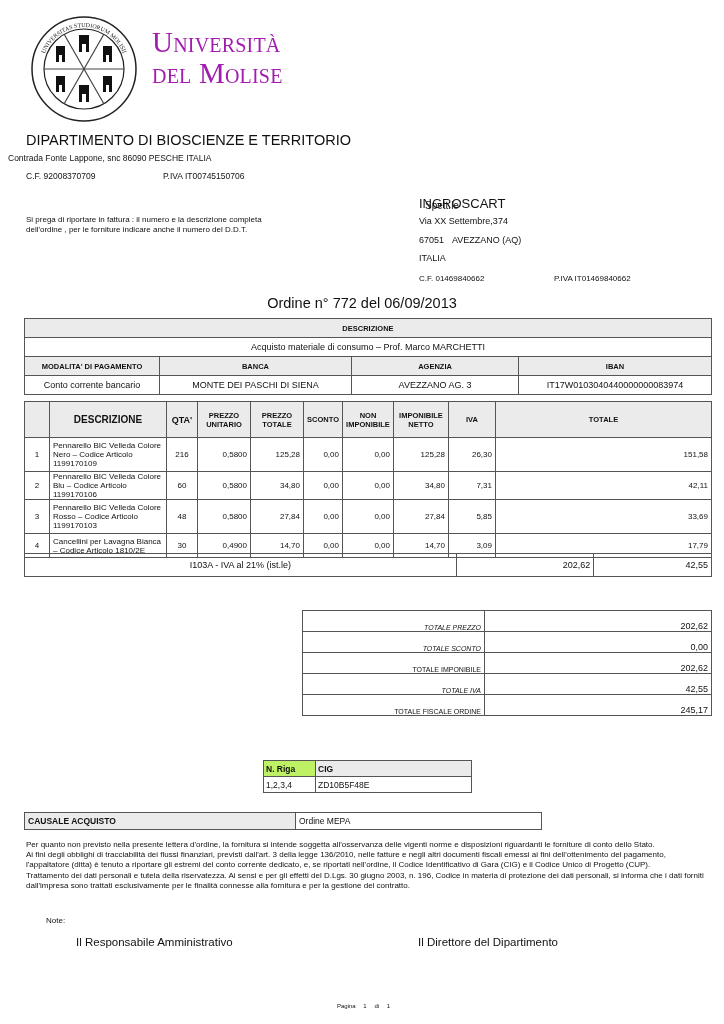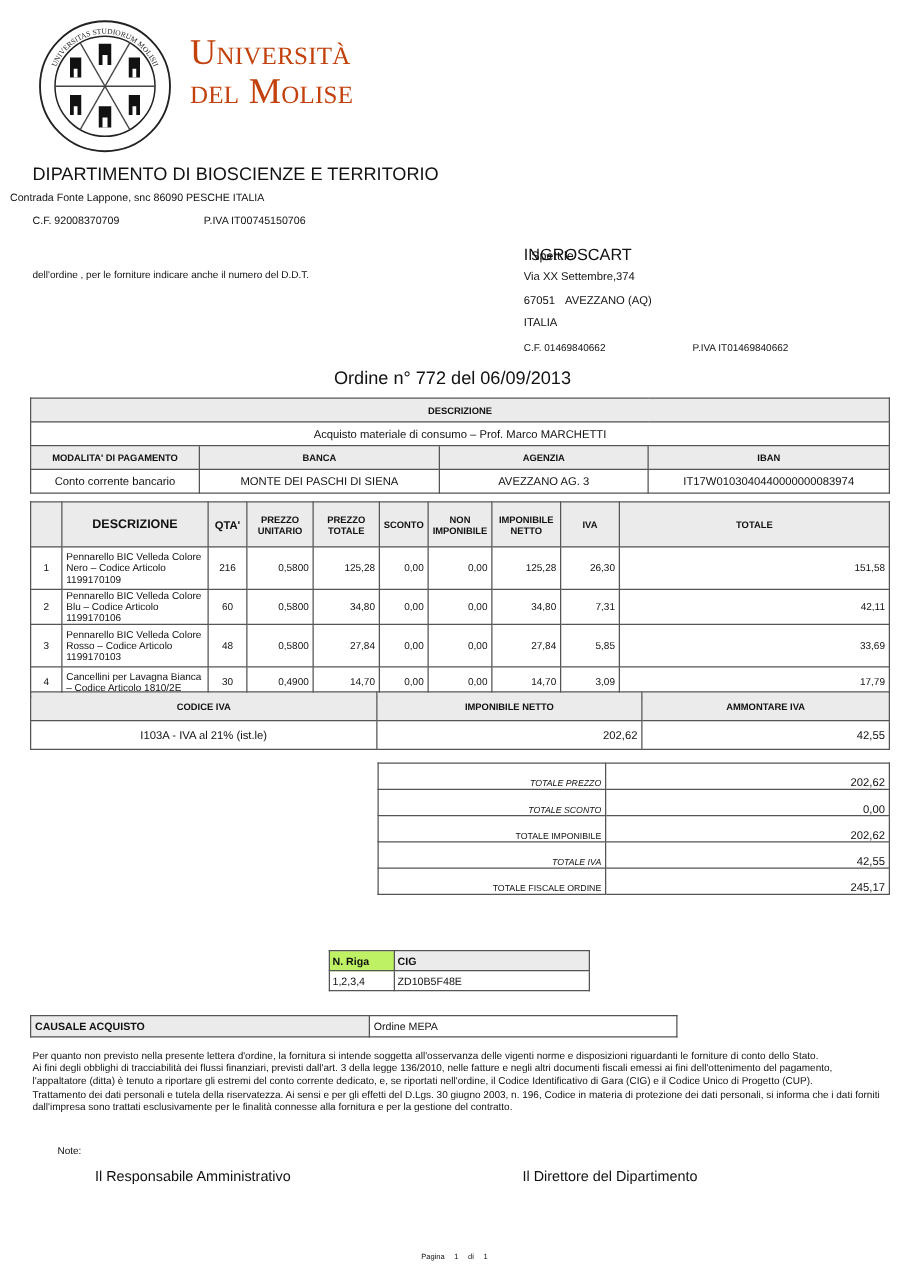--- a/index.html
+++ b/index.html
@@ -1,19 +1,19 @@
 <!DOCTYPE html>
 <html><head>
 <meta charset="utf-8">
 <style>
   html, body { margin:0; padding:0; background:#fff; }
   body { width:724px; height:1024px; position:relative; font-family:"Liberation Sans", sans-serif; color:#111; overflow:hidden; }
   .abs { position:absolute; }
   .logo-seal { left:30px; top:15px; width:108px; height:108px; }
-  .logo-text { left:152px; top:28px; font-family:"Liberation Serif", serif; color:#c2410c; line-height:1; }
+  .logo-text { left:152px; top:28px; font-family:"Liberation Serif", serif; color:#a21caf; line-height:1; }
   .logo-text div { font-size:29px; letter-spacing:0.2px; font-variant:small-caps; margin-bottom:2px; }
   .dept { left:26px; top:132px; font-size:14.5px; }
   .addr { left:8px; top:153px; font-size:8.5px; }
   .cf { left:26px; top:171px; font-size:8.5px; }
   .piva { left:163px; top:171px; font-size:8.5px; }
   .note-inv { left:26px; top:215px; font-size:8px; line-height:10px; width:340px; }
   .spett { left:389px; top:200px; font-size:10px;padding-left:36px; }
   .cust-name { left:419px; top:196px; font-size:13px; }
   .cust-line { font-size:9px; }
   .ordine { left:0; width:724px; top:295px; text-align:center; font-size:14.5px; }
@@ -72,20 +72,21 @@
 <div class="abs logo-text">
   <div>Università</div>
   <div>del Molise</div>
 </div>
 
 <div class="abs dept">DIPARTIMENTO DI BIOSCIENZE E TERRITORIO</div>
 <div class="abs addr">Contrada Fonte Lappone, snc 86090  PESCHE ITALIA</div>
 <div class="abs cf">C.F. 92008370709</div>
 <div class="abs piva">P.IVA IT00745150706</div>
 <div class="abs note-inv">
+  <div>Si prega di riportare in fattura : il numero e la descrizione completa</div>
   <div>dell'ordine , per le forniture indicare anche il numero del D.D.T.</div>
 </div>
 
 <div class="abs spett">Spett.le</div>
 <div class="abs cust-name">INGROSCART</div>
 <div class="abs cust-line" style="left:419px;top:216px;">Via XX Settembre,374</div>
 <div class="abs cust-line" style="left:419px;top:235px;">67051</div>
 <div class="abs cust-line" style="left:452px;top:235px;">AVEZZANO (AQ)</div>
 <div class="abs cust-line" style="left:419px;top:253px;">ITALIA</div>
 <div class="abs cust-line" style="left:419px;top:274px;font-size:8px;">C.F. 01469840662</div>
@@ -176,25 +177,20 @@
     <td class="r">0,00</td>
     <td class="r">14,70</td>
     <td class="r">3,09</td>
     <td class="r">17,79</td>
   </tr>
 </tbody>
   </table>
 
 <table class="abs tbl t-iva">
   <tbody>
-      <tr>
-    <td class="hdr" style="width:270px">CODICE IVA</td>
-    <td class="hdr" style="width:205px">IMPONIBILE NETTO</td>
-    <td class="hdr">AMMONTARE IVA</td>
-  </tr>
   <tr>
     <td class="c">I103A - IVA al 21% (ist.le)</td>
     <td class="r">202,62</td>
     <td class="r">42,55</td>
   </tr>
 </tbody>
   </table>
 
 <table class="abs tbl t-tot">
   <tbody>

